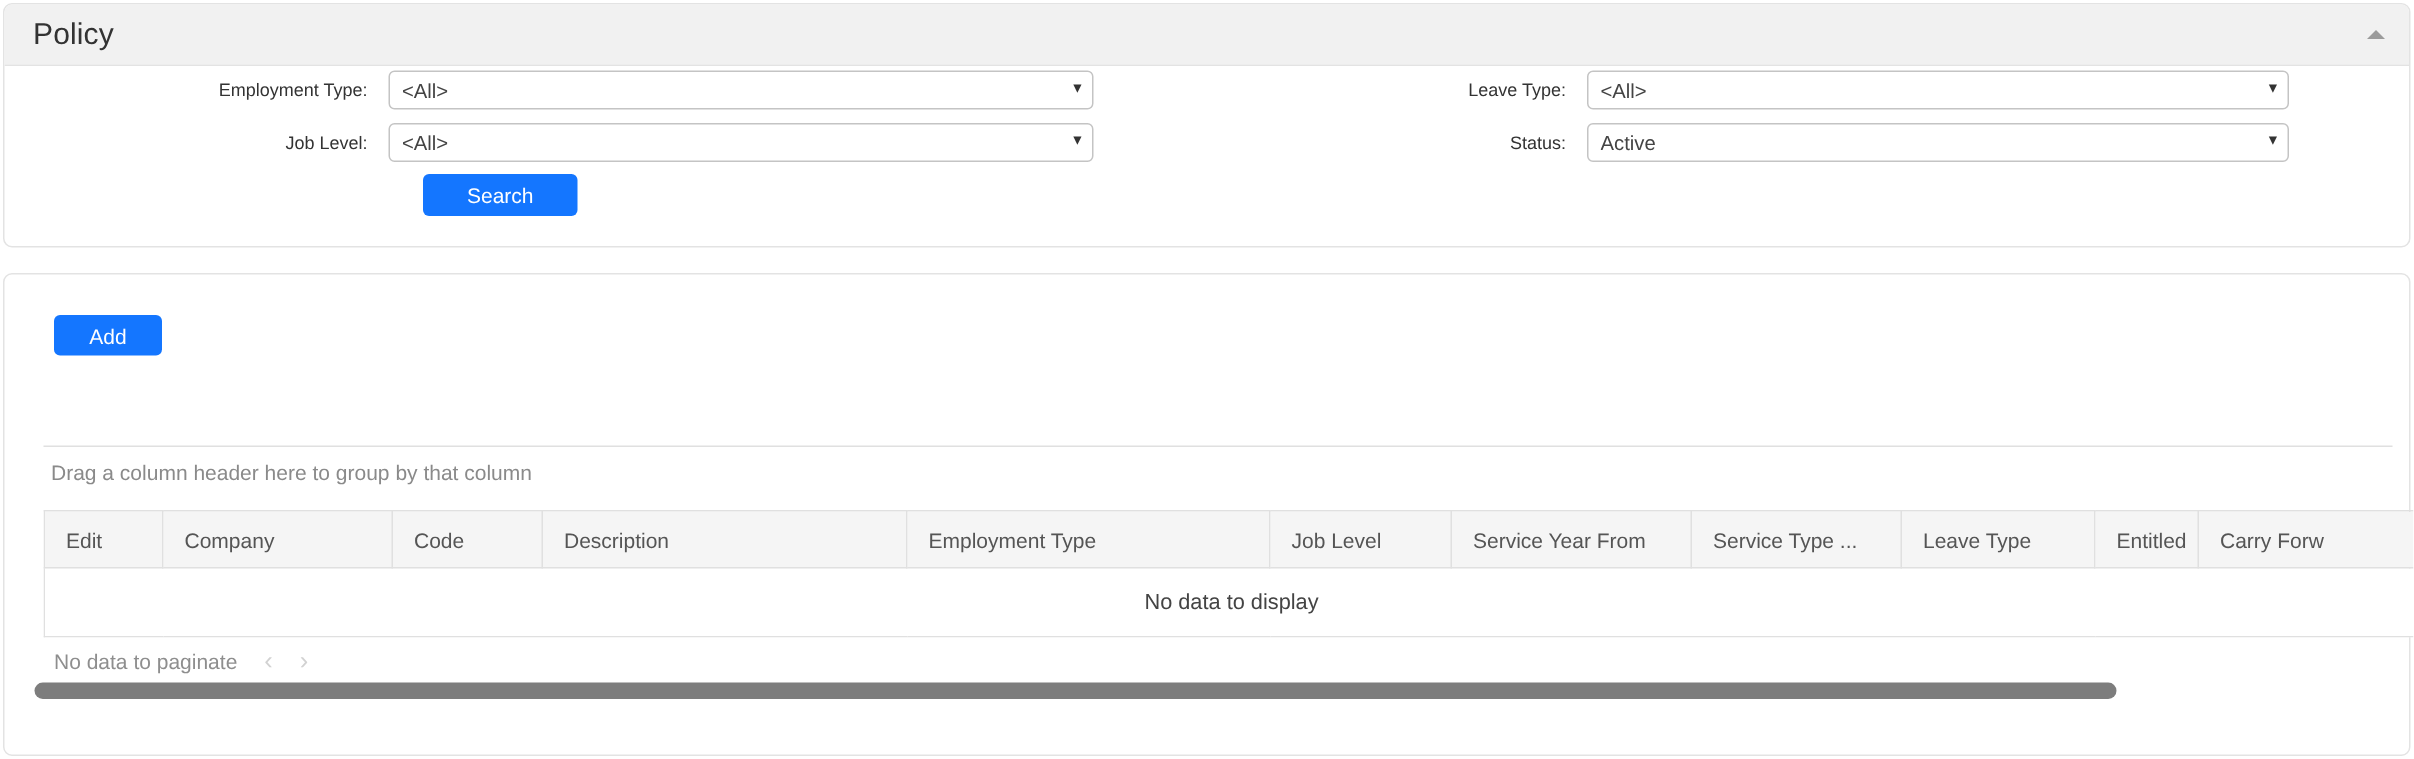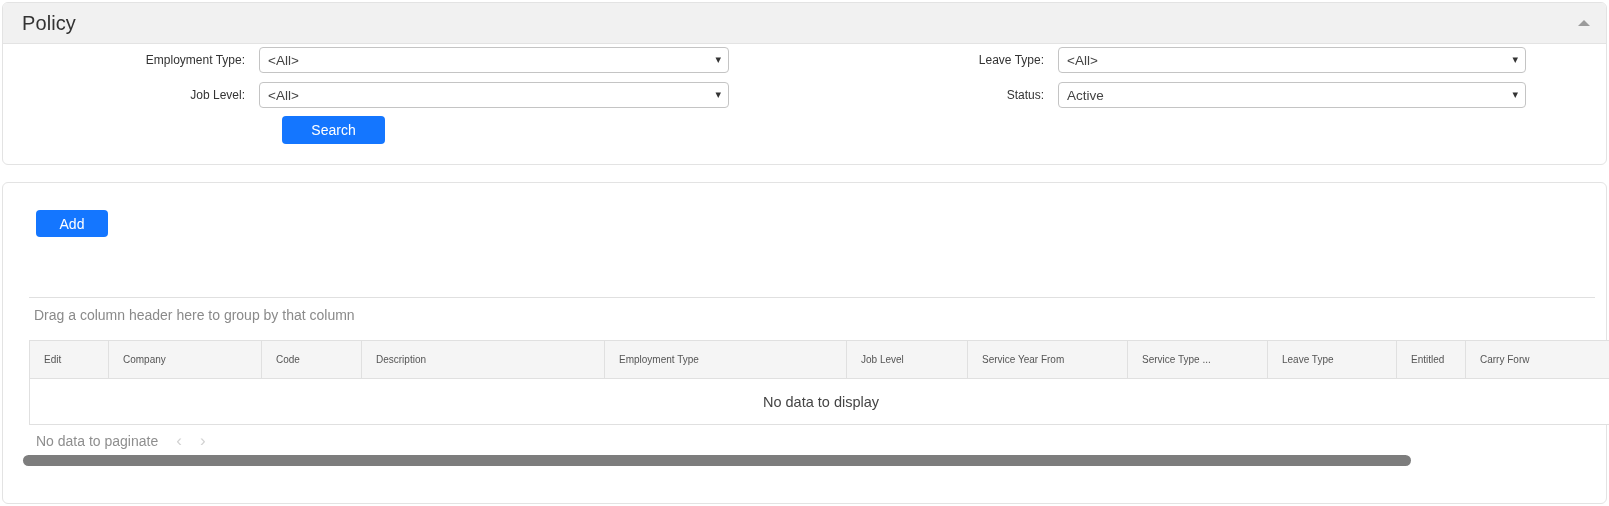--- a/index.html
+++ b/index.html
@@ -161,21 +161,21 @@
     border-collapse: collapse;
     table-layout: fixed;
     width: 1583px;
   }
   table.grid th {
     height: 38px;
     background: #f5f5f5;
     border: 1px solid #e0e0e0;
     border-left: none;
     font-weight: normal;
-    font-size: 10px;
+    font-size: 14px;
     color: #555555;
     text-align: left;
     padding: 0 0 0 14px;
     white-space: nowrap;
     overflow: hidden;
     cursor: pointer;
   }
   table.grid th:first-child { border-left: 1px solid #e0e0e0; }
   table.grid td.nodata {
     height: 46px;

